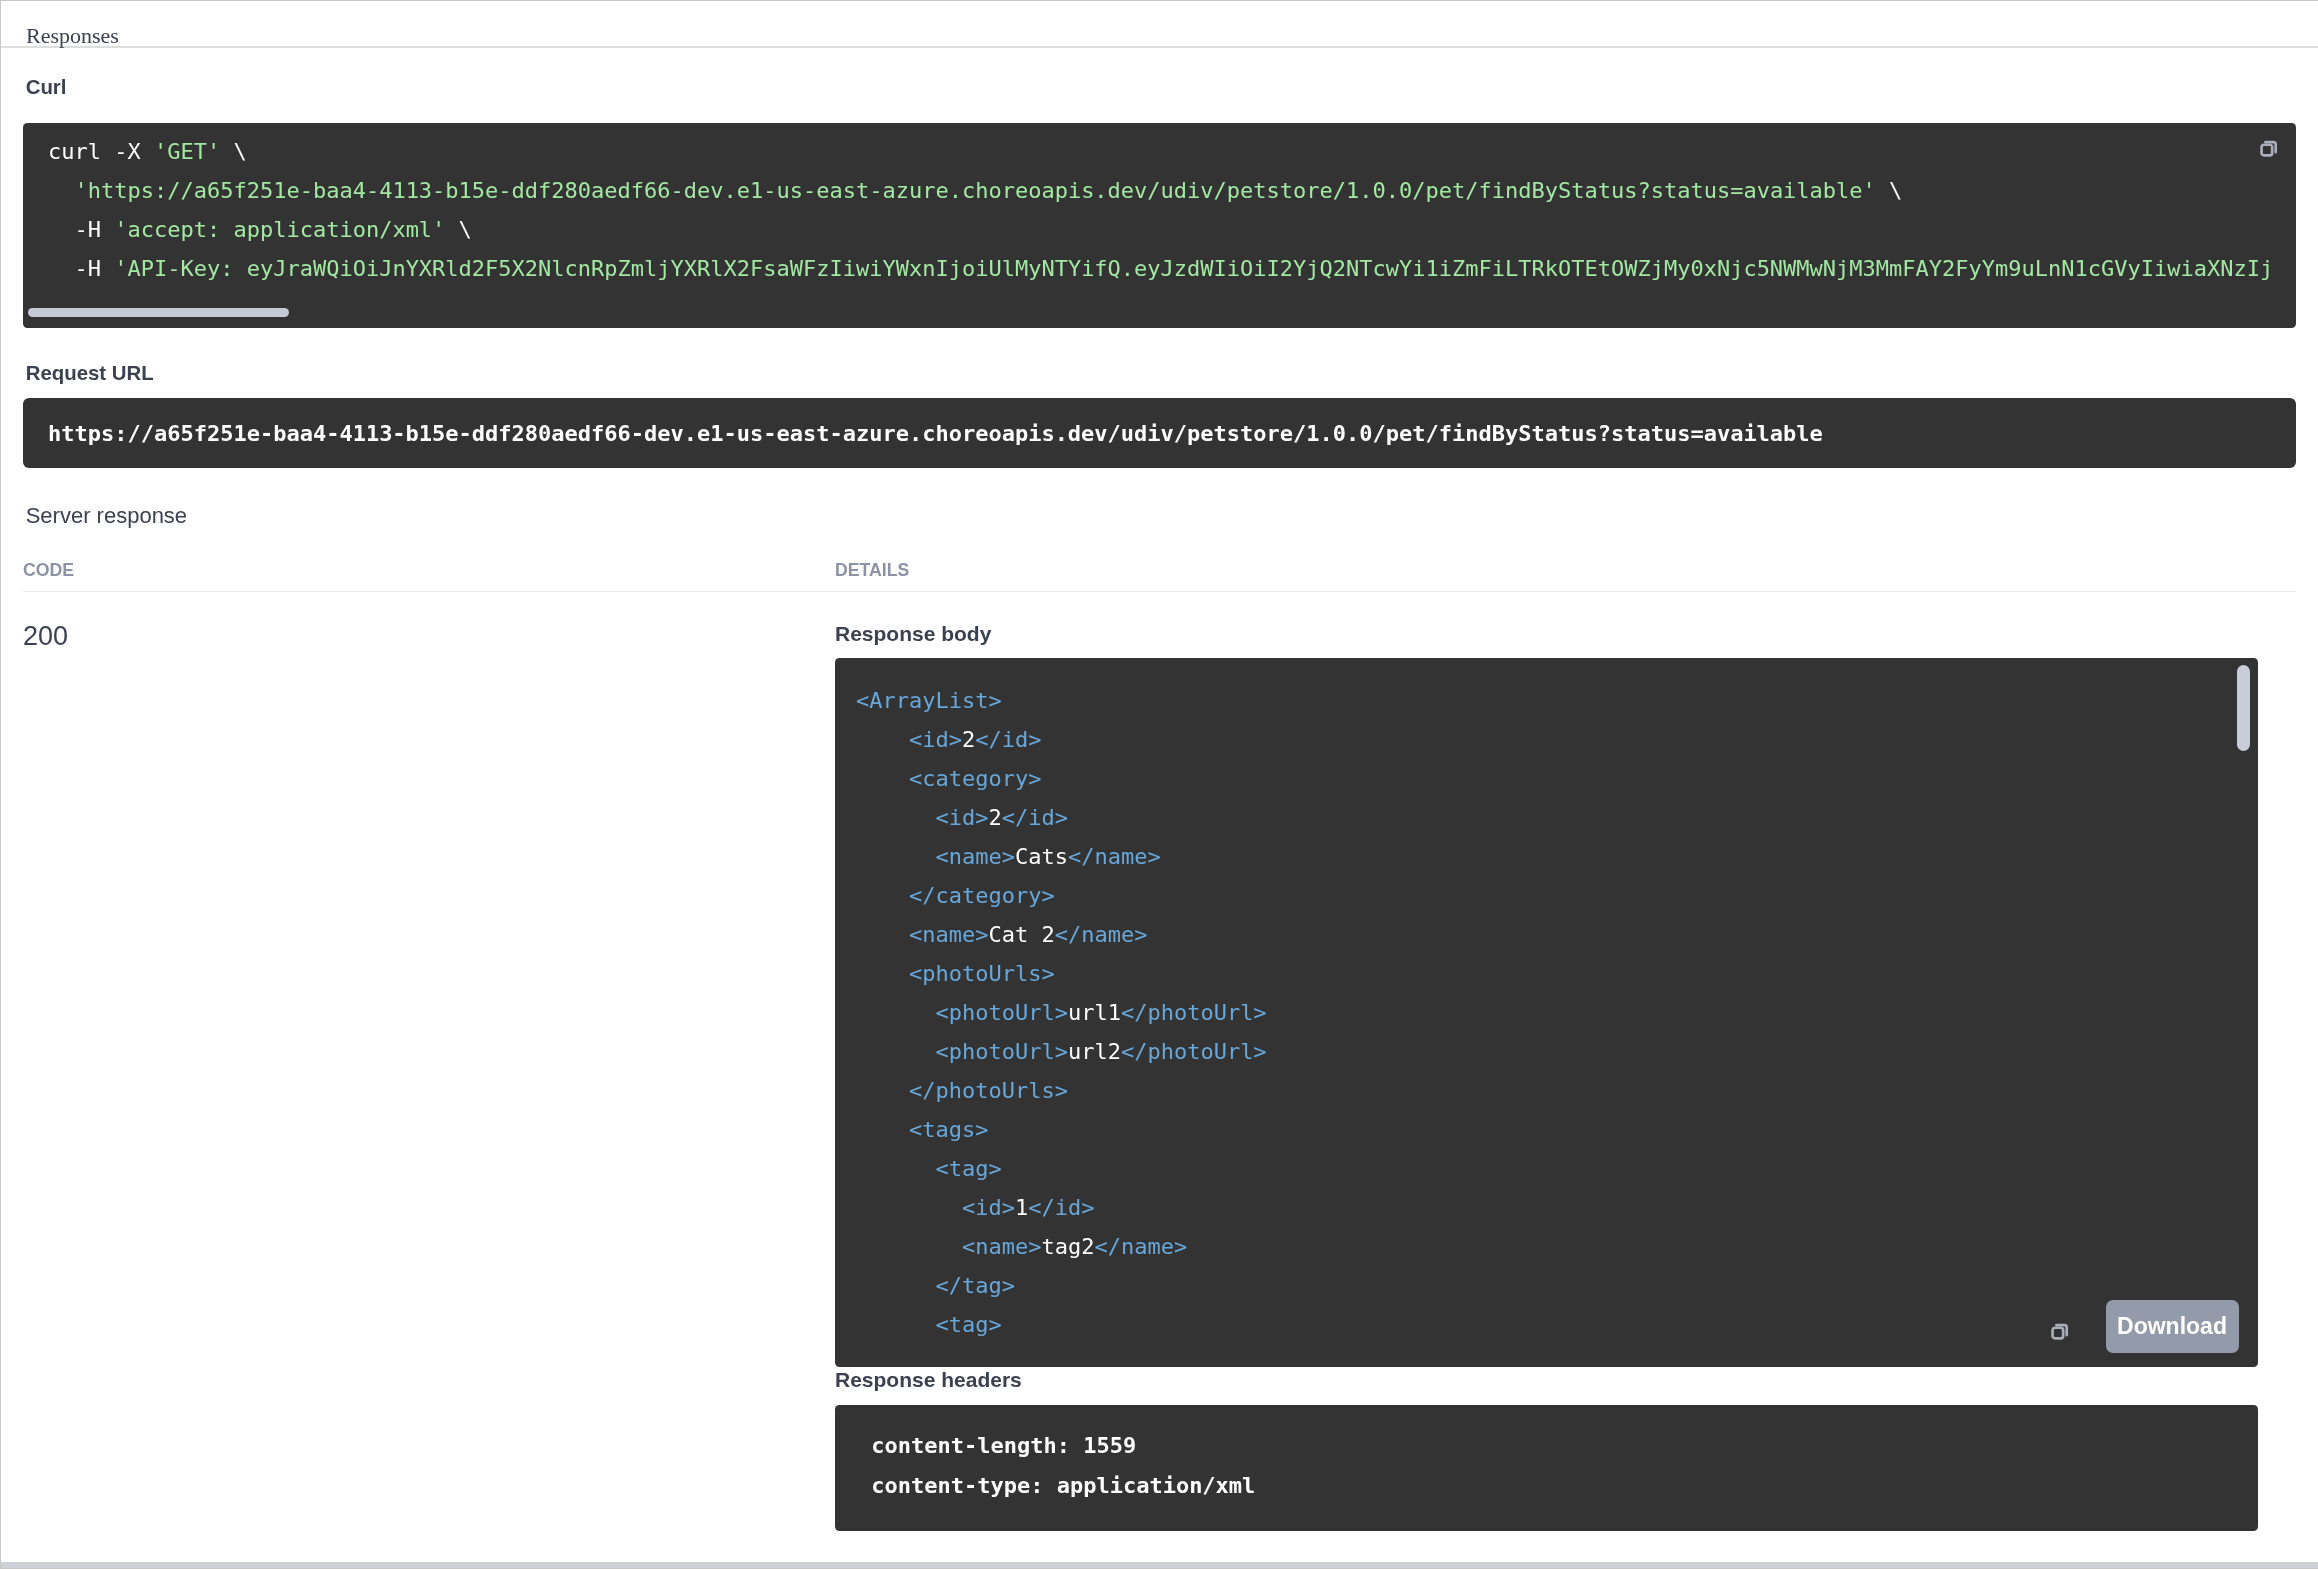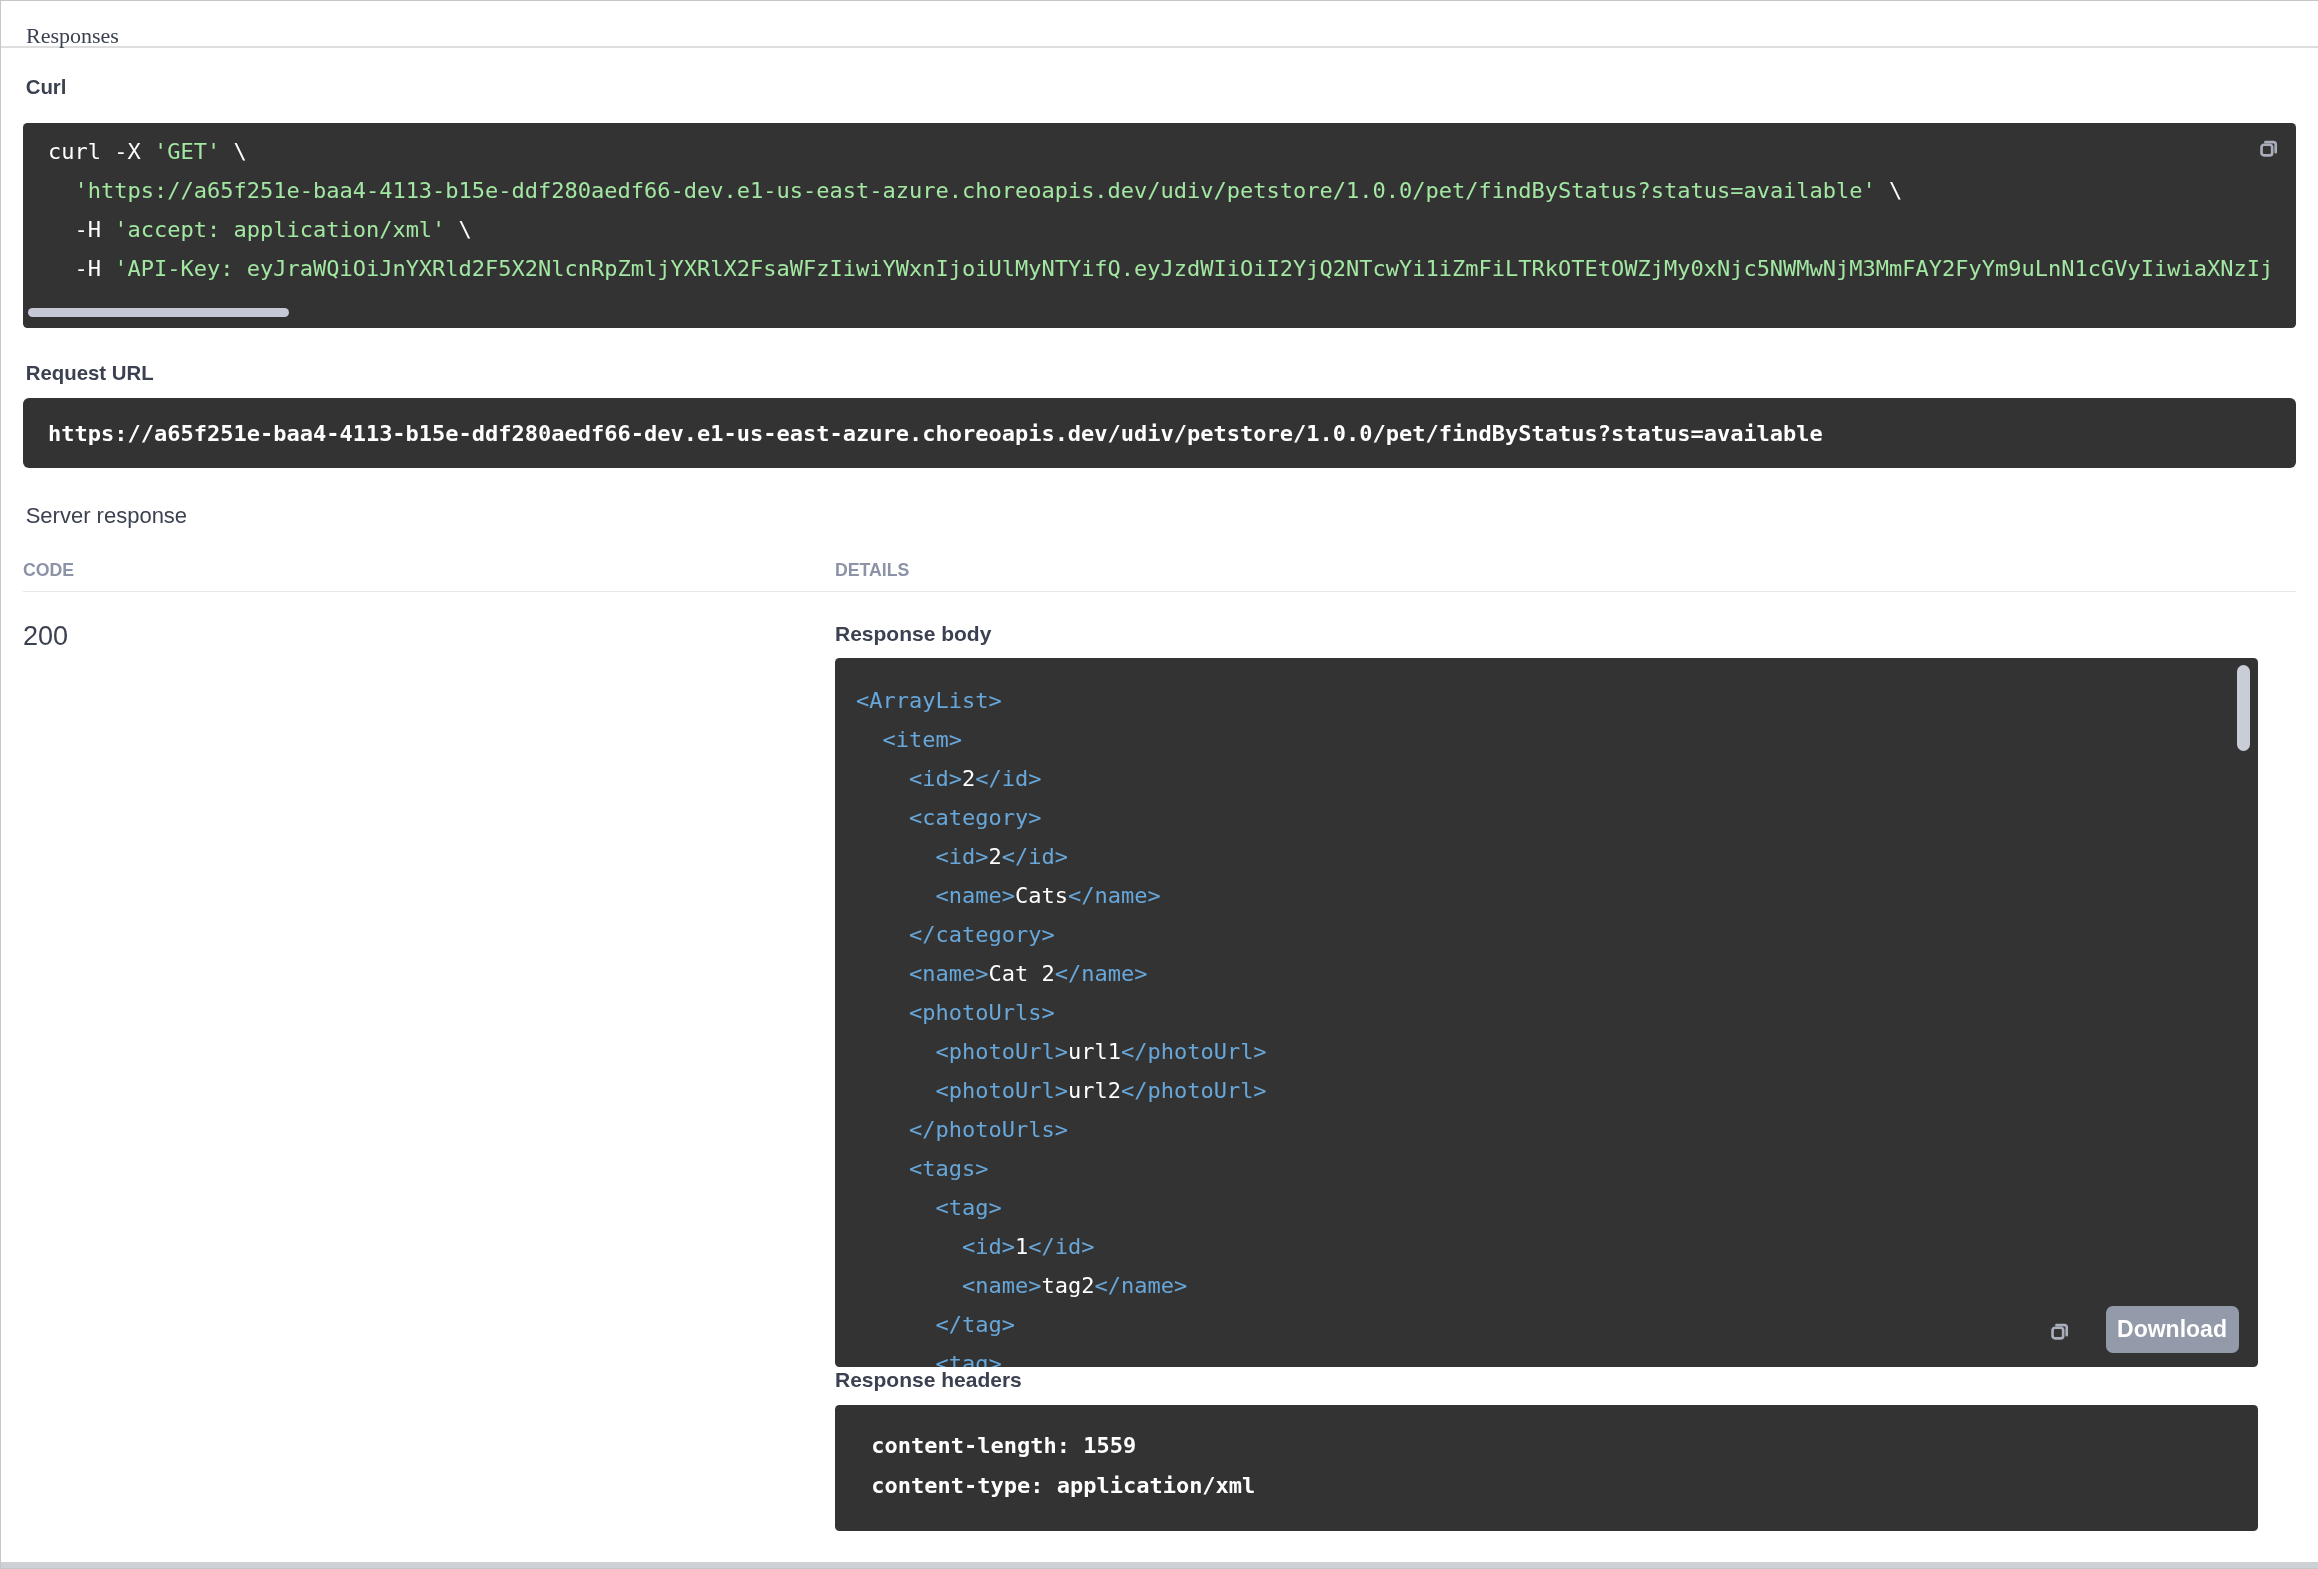--- a/index.html
+++ b/index.html
@@ -35,21 +35,21 @@
   .th{font-size:17.7px;line-height:19.5px;font-weight:700;color:#8c93a6;}
   .code-col{width:812px;flex:none;}
   .table-row{display:flex;align-items:flex-start;}
   .status-code{margin-top:32px;font-size:27px;line-height:25px;color:#3b4151;}
   .details-col{flex:1;min-width:0;padding-right:38px;}
   .rb-heading{margin-top:29px;}
   .xml-block{margin-top:12.4px;height:709px;padding:23px 0 0 21px;}
   .vscroll{position:absolute;top:6.2px;right:8px;width:13.3px;height:86px;border-radius:7px;background:#c9cdd8;}
   .body-copy{bottom:23px;right:184px;}
   .download-btn{
-    position:absolute;right:19.5px;bottom:14px;width:133px;height:47px;border:none;border-radius:7px;
+    position:absolute;right:19.5px;bottom:14px;width:133px;height:53px;border:none;border-radius:7px;
     background:#939aaa;color:#ffffff;font-family:"Liberation Sans",sans-serif;font-size:23px;font-weight:700;cursor:pointer;
   }
   .rh-heading{}
   .headers-block{margin-top:12.4px;height:126px;padding:21px 0 0 23px;}
   .headers-block .code-line{font-weight:700;line-height:40px;}
   .bottom-strip{position:absolute;left:0;right:0;bottom:0;height:6.2px;background:#cdd0d4;}
 </style>
 </head>
 <body>
 
@@ -95,21 +95,20 @@
     <div class="table-row">
       <div class="code-col status-code">200</div>
 
       <div class="details-col">
 
         <div class="sub-heading rb-heading">Response body</div>
 
         <div class="code-block xml-block">
           <div class="code-lines">
               <div class="code-line"><span class="c-tag">&lt;ArrayList&gt;</span></div>
-              <div class="code-line"><span class="c-plain">  </span><span class="c-tag">&lt;item&gt;</span></div>
               <div class="code-line"><span class="c-plain">    </span><span class="c-tag">&lt;id&gt;</span><span class="c-text">2</span><span class="c-tag">&lt;/id&gt;</span></div>
               <div class="code-line"><span class="c-plain">    </span><span class="c-tag">&lt;category&gt;</span></div>
               <div class="code-line"><span class="c-plain">      </span><span class="c-tag">&lt;id&gt;</span><span class="c-text">2</span><span class="c-tag">&lt;/id&gt;</span></div>
               <div class="code-line"><span class="c-plain">      </span><span class="c-tag">&lt;name&gt;</span><span class="c-text">Cats</span><span class="c-tag">&lt;/name&gt;</span></div>
               <div class="code-line"><span class="c-plain">    </span><span class="c-tag">&lt;/category&gt;</span></div>
               <div class="code-line"><span class="c-plain">    </span><span class="c-tag">&lt;name&gt;</span><span class="c-text">Cat 2</span><span class="c-tag">&lt;/name&gt;</span></div>
               <div class="code-line"><span class="c-plain">    </span><span class="c-tag">&lt;photoUrls&gt;</span></div>
               <div class="code-line"><span class="c-plain">      </span><span class="c-tag">&lt;photoUrl&gt;</span><span class="c-text">url1</span><span class="c-tag">&lt;/photoUrl&gt;</span></div>
               <div class="code-line"><span class="c-plain">      </span><span class="c-tag">&lt;photoUrl&gt;</span><span class="c-text">url2</span><span class="c-tag">&lt;/photoUrl&gt;</span></div>
               <div class="code-line"><span class="c-plain">    </span><span class="c-tag">&lt;/photoUrls&gt;</span></div>

